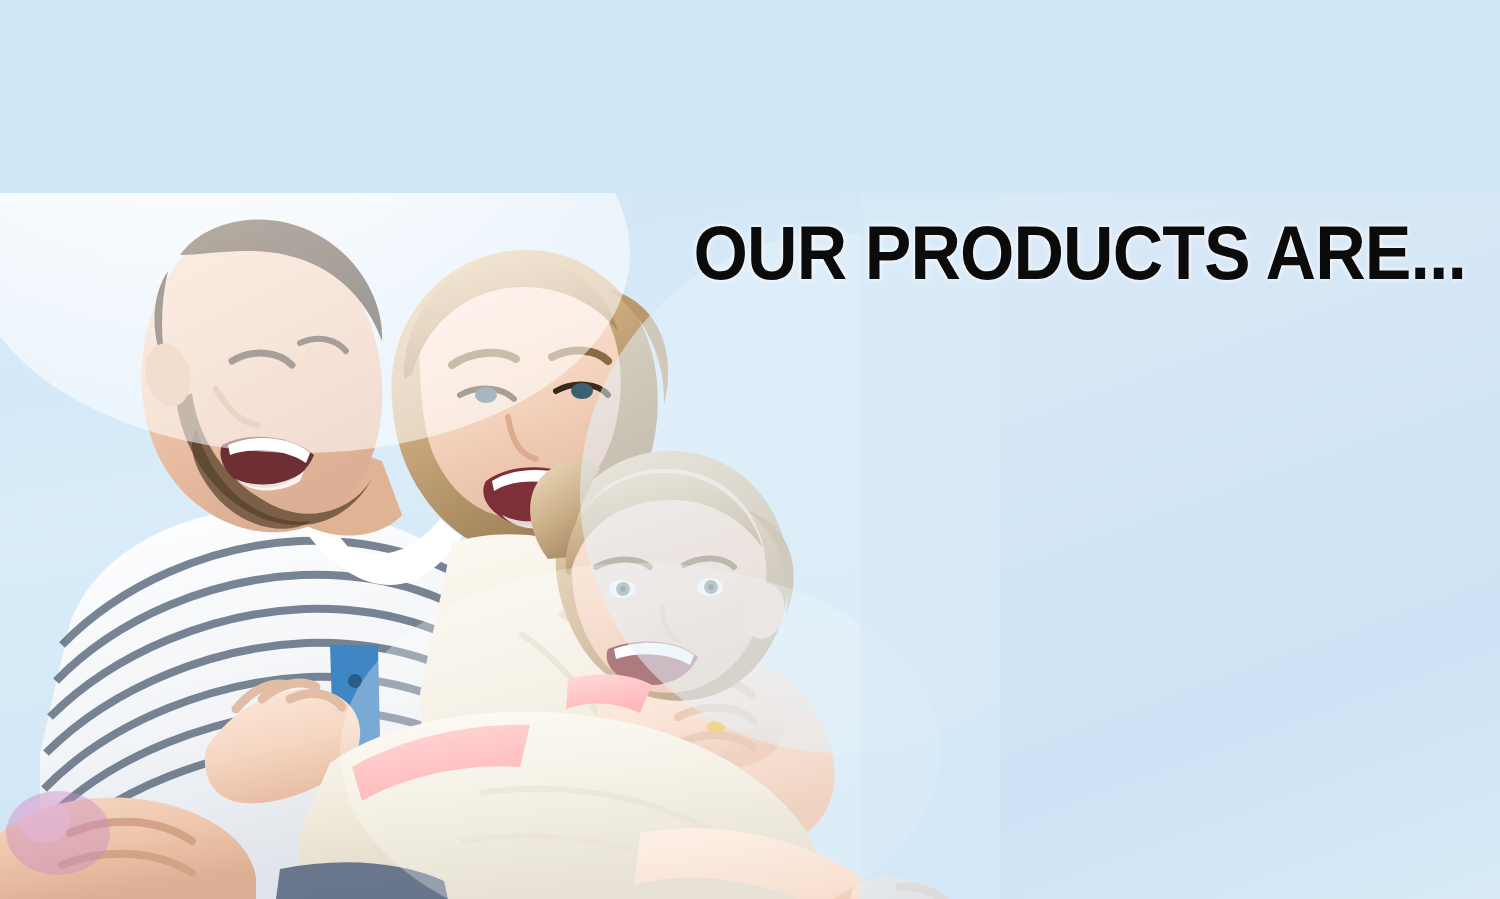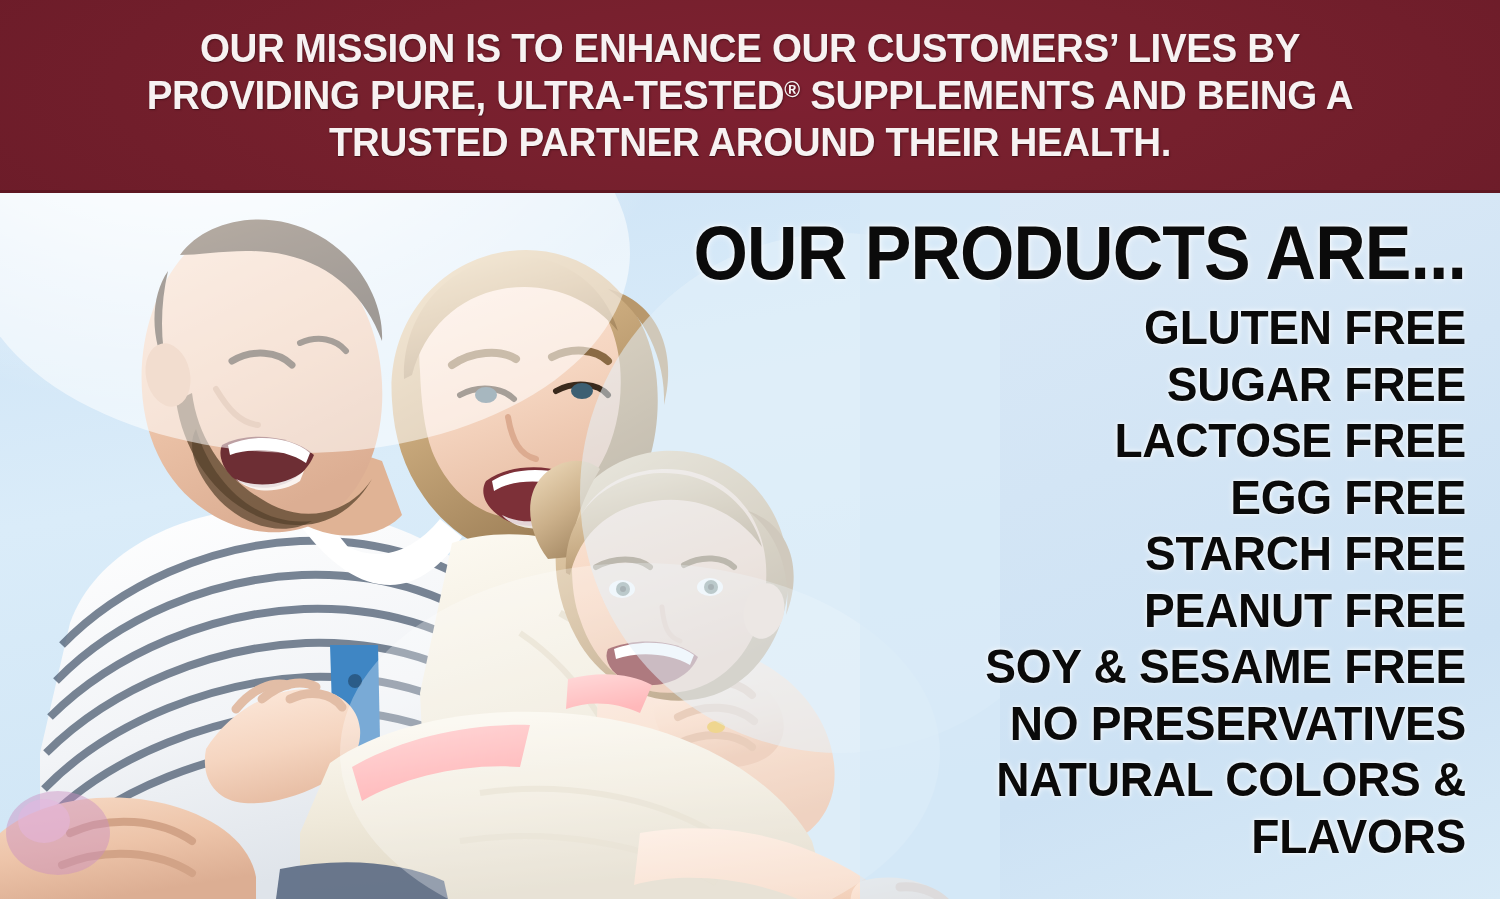--- a/index.html
+++ b/index.html
@@ -134,25 +134,20 @@
     transform-origin: right center;
     text-shadow: 0 0 3px rgba(255,255,255,0.95), 0 0 7px rgba(255,255,255,0.75);
     white-space: nowrap;
   }
 </style>
 </head>
 <body>
 
 <div class="poster">
 
-  <div class="mission-banner">
-    <div class="mission-text"><span>OUR MISSION IS TO ENHANCE OUR CUSTOMERS’ LIVES BY
-PROVIDING PURE, ULTRA-TESTED</span><sup>®</sup><span> SUPPLEMENTS AND BEING A
-TRUSTED PARTNER AROUND THEIR HEALTH.</span></div>
-  </div>
 
   <div class="photo-area">
     <div class="sky"></div>
     <div class="sky-right"></div>
 
     <div class="photo">
       <svg width="1000" height="706" viewBox="0 0 1000 706" xmlns="http://www.w3.org/2000/svg">
         <defs>
           <linearGradient id="skyG" x1="0" y1="0" x2="0.25" y2="1">
             <stop offset="0%" stop-color="#cde3f6"></stop>
@@ -365,27 +360,15 @@
           <ellipse cx="640" cy="560" rx="300" ry="190" fill="#ffffff" opacity="0.30"></ellipse>
           <ellipse cx="840" cy="300" rx="260" ry="260" fill="#e4f0fa" opacity="0.55"></ellipse>
           <rect x="860" y="0" width="140" height="706" fill="#d7e9f7" opacity="0.65"></rect>
         </g>
       </svg>
     </div>
   </div>
 
   <div class="right-panel">
     <div class="products-heading">OUR PRODUCTS ARE...</div>
-    <ul class="claims-list">
-      <li>GLUTEN FREE</li>
-      <li>SUGAR FREE</li>
-      <li>LACTOSE FREE</li>
-      <li>EGG FREE</li>
-      <li>STARCH FREE</li>
-      <li>PEANUT FREE</li>
-      <li>SOY &amp; SESAME FREE</li>
-      <li>NO PRESERVATIVES</li>
-      <li>NATURAL COLORS &amp;</li>
-      <li>FLAVORS</li>
-    </ul>
   </div>
 
 </div>
 
 </body></html>

